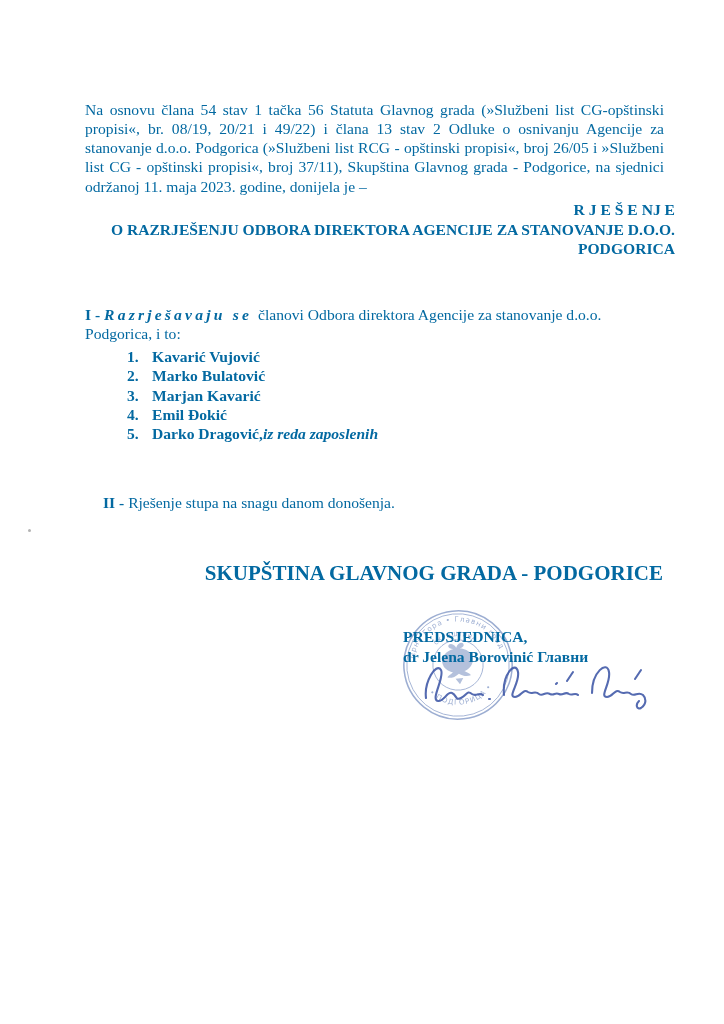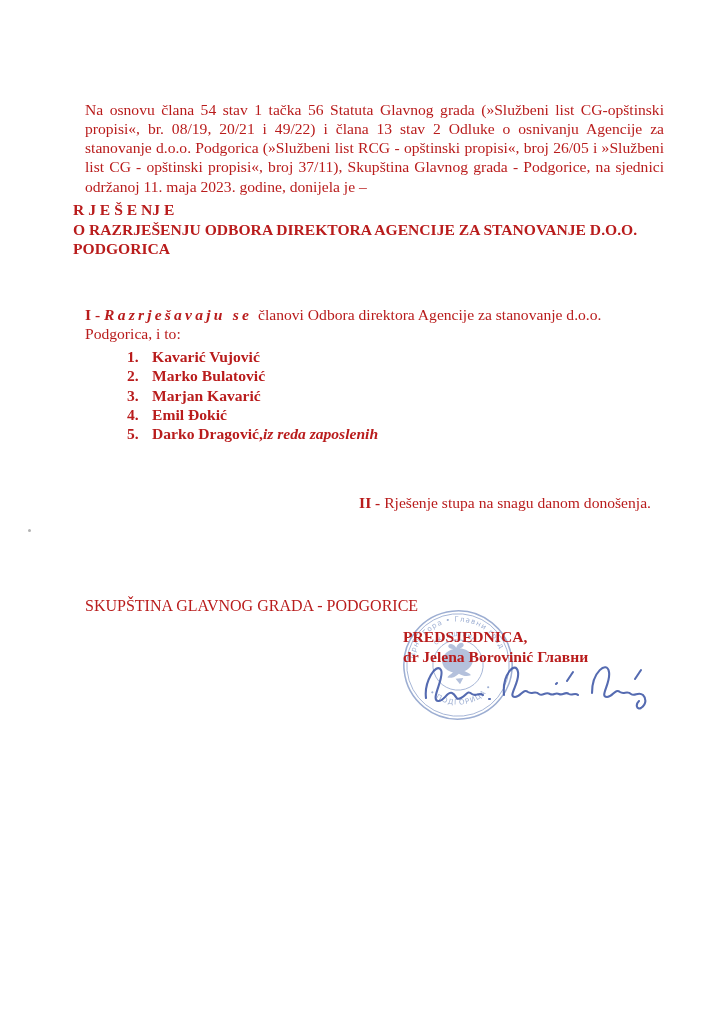--- a/index.html
+++ b/index.html
@@ -2,28 +2,28 @@
 <html><head>
 <meta charset="utf-8">
 <style>
   html, body { margin: 0; padding: 0; background: #ffffff; }
   .page {
     position: relative;
     width: 724px;
     height: 1024px;
     background: #ffffff;
     font-family: "Liberation Serif", serif;
-    color: #b91c1c;
+    color: #0369a1;
     overflow: hidden;
   }
   .abs { position: absolute; }
   .body-text { font-size: 15.6px; line-height: 19.3px; }
   .bold { font-weight: bold; }
   .justify { text-align: justify; }
-  .center { text-align: left; }
+  .center { text-align: right; }
 
   .intro { left: 85px; top: 84px; width: 579px; }
 
   .title-block { left: 73px; top: 200px; width: 602px; line-height: 19.6px; }
   .title-line { font-weight: bold; }
 
   .article-one { left: 85px; top: 289px; width: 579px; }
   .emph {
     font-weight: bold;
     font-style: italic;
@@ -31,25 +31,25 @@
     padding-right: 2px;
   }
 
   .members { left: 127px; top: 347px; }
   .member-row { display: flex; line-height: 19.3px; }
   .member-num { width: 25px; font-weight: bold; }
   .member-name { font-weight: bold; }
   .member-suffix { font-weight: bold; font-style: italic; }
   .member-suffix:empty { display: none; }
 
-  .article-two { left: 91px; top: 477px; width: 560px; text-align: right; }
+  .article-two { left: 103px; top: 477px; width: 560px; }
 
   .reference { left: 85px; top: 513px; line-height: 19.3px; }
 
-  .issuer { left: 85px; top: 596px; width: 578px; font-weight: normal; font-size: 16px; }
+  .issuer { left: 85px; top: 564px; width: 578px; font-weight: bold; font-size: 21px; }
 
   .signatory {
     left: 403px; top: 627px; width: 248px;
     font-weight: bold; line-height: 19.6px; text-align: left;
     z-index: 3;
   }
 
   .stamp-wrap {
     left: 400px; top: 606px; width: 116px; height: 118px;
     transform: rotate(-6deg);

